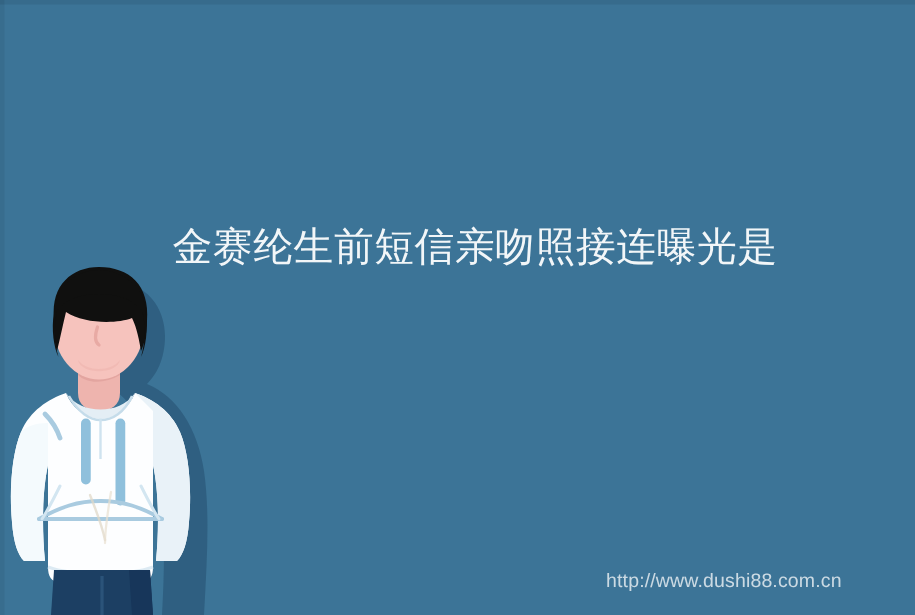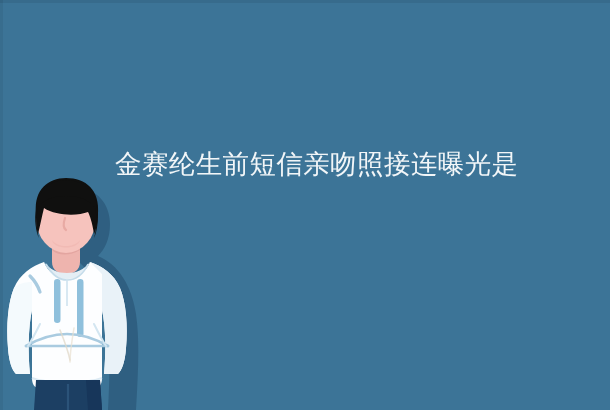--- a/index.html
+++ b/index.html
@@ -143,14 +143,15 @@
       <path d="M68 206 L68 232" stroke="#2b5379" stroke-width="2.2" fill="none"></path>
       <path d="M86 202 L100 202 L102 232 L88 232 Z" fill="#17365a"></path>
 
     </svg>
   </div>
 
   <div id="headline">
     <div class="line1">金赛纶生前短信亲吻照接连曝光是</div>
   </div>
 
+  <div id="watermark">http://www.dushi88.com.cn</div>
 
 </div>
 
 </body></html>

